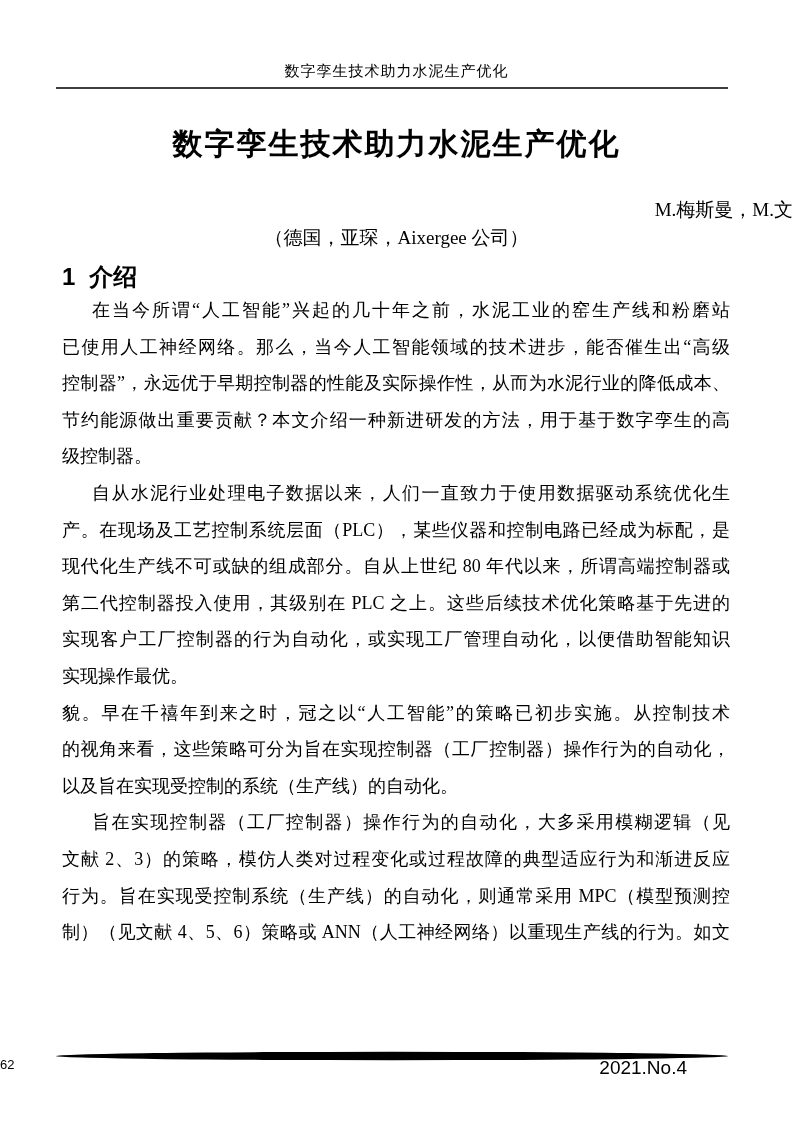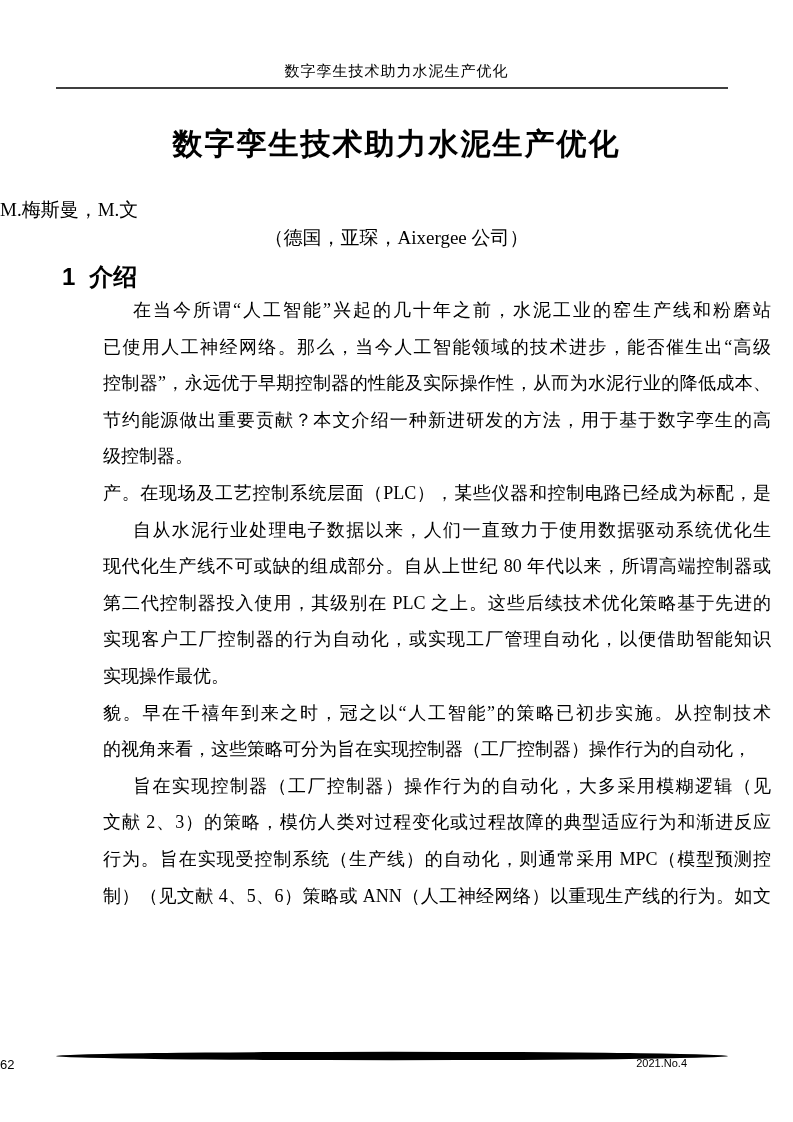--- a/index.html
+++ b/index.html
@@ -19,36 +19,35 @@
     position: absolute; top: 87px; left: 56px; width: 672px; height: 2px;
     background: #3f3f3f;
   }
   .article-title {
     position: absolute; top: 124px; left: 0; width: 793px;
     text-align: center; font-size: 30px; font-weight: bold; letter-spacing: 2px;
     font-family: "Liberation Sans", "DejaVu Sans", sans-serif;
   }
   .authors-line {
     position: absolute; top: 197px; left: 0; width: 793px;
-    text-align: left; font-size: 19px;
+    text-align: right; font-size: 19px;
   }
   .affiliation-line {
     position: absolute; top: 225px; left: 0; width: 793px;
     text-align: center; font-size: 19px;
   }
   .section-heading {
     position: absolute; top: 261px; left: 62px;
     font-size: 24px; font-weight: bold;
     font-family: "Liberation Sans", "DejaVu Sans", sans-serif;
   }
   .section-number { margin-right: 14px; }
   .body-text {
     position: absolute; top: 292px; left: 62px; width: 668px;
     font-size: 18px;
-    margin-left: 41px;
   }
   .line {
     line-height: 36.6px;
     height: 36.6px;
     text-align: justify;
     text-align-last: justify;
     white-space: nowrap;
   }
   .para .line:last-child { text-align-last: left; }
   .para.continues .line:last-child { text-align-last: justify; }
@@ -56,21 +55,21 @@
   .footer-divider {
     position: absolute; top: 1047px; left: 56px; width: 672px; height: 10px;
   }
   .footer-page-number {
     position: absolute; top: 1057px; left: 0; width: 793px;
     font-size: 13px;
     font-family: "Liberation Sans", "DejaVu Sans", sans-serif;
   }
   .footer-issue {
     position: absolute; top: 1057px; right: 106px;
-    font-size: 11px;
+    font-size: 19px;
     font-family: "Liberation Sans", "DejaVu Sans", sans-serif;
   }
 </style>
 </head>
 <body>
 
 <div class="running-header">数字孪生技术助力水泥生产优化</div>
 
 <div class="header-rule"></div>
 
@@ -86,30 +85,31 @@
 
 <div class="body-text">
     <div class="para">
       <div class="line first">在当今所谓“人工智能”兴起的几十年之前，水泥工业的窑生产线和粉磨站</div>
       <div class="line">已使用人工神经网络。那么，当今人工智能领域的技术进步，能否催生出“高级</div>
       <div class="line">控制器”，永远优于早期控制器的性能及实际操作性，从而为水泥行业的降低成本、</div>
       <div class="line">节约能源做出重要贡献？本文介绍一种新进研发的方法，用于基于数字孪生的高</div>
       <div class="line">级控制器。</div>
     </div>
     <div class="para">
+      <div class="line first">自从水泥行业处理电子数据以来，人们一直致力于使用数据驱动系统优化生</div>
       <div class="line">产。在现场及工艺控制系统层面（PLC），某些仪器和控制电路已经成为标配，是</div>
-      <div class="line first">自从水泥行业处理电子数据以来，人们一直致力于使用数据驱动系统优化生</div>
       <div class="line">现代化生产线不可或缺的组成部分。自从上世纪 80 年代以来，所谓高端控制器或</div>
       <div class="line">第二代控制器投入使用，其级别在 PLC 之上。这些后续技术优化策略基于先进的</div>
       <div class="line">实现客户工厂控制器的行为自动化，或实现工厂管理自动化，以便借助智能知识</div>
       <div class="line">实现操作最优。</div>
     </div>
     <div class="para">
       <div class="line">貌。早在千禧年到来之时，冠之以“人工智能”的策略已初步实施。从控制技术</div>
       <div class="line">的视角来看，这些策略可分为旨在实现控制器（工厂控制器）操作行为的自动化，</div>
+      <div class="line">以及旨在实现受控制的系统（生产线）的自动化。</div>
     </div>
     <div class="para continues">
       <div class="line first">旨在实现控制器（工厂控制器）操作行为的自动化，大多采用模糊逻辑（见</div>
       <div class="line">文献 2、3）的策略，模仿人类对过程变化或过程故障的典型适应行为和渐进反应</div>
       <div class="line">行为。旨在实现受控制系统（生产线）的自动化，则通常采用 MPC（模型预测控</div>
       <div class="line">制）（见文献 4、5、6）策略或 ANN（人工神经网络）以重现生产线的行为。如文</div>
     </div>
   </div>
 
 <div class="footer-divider">

